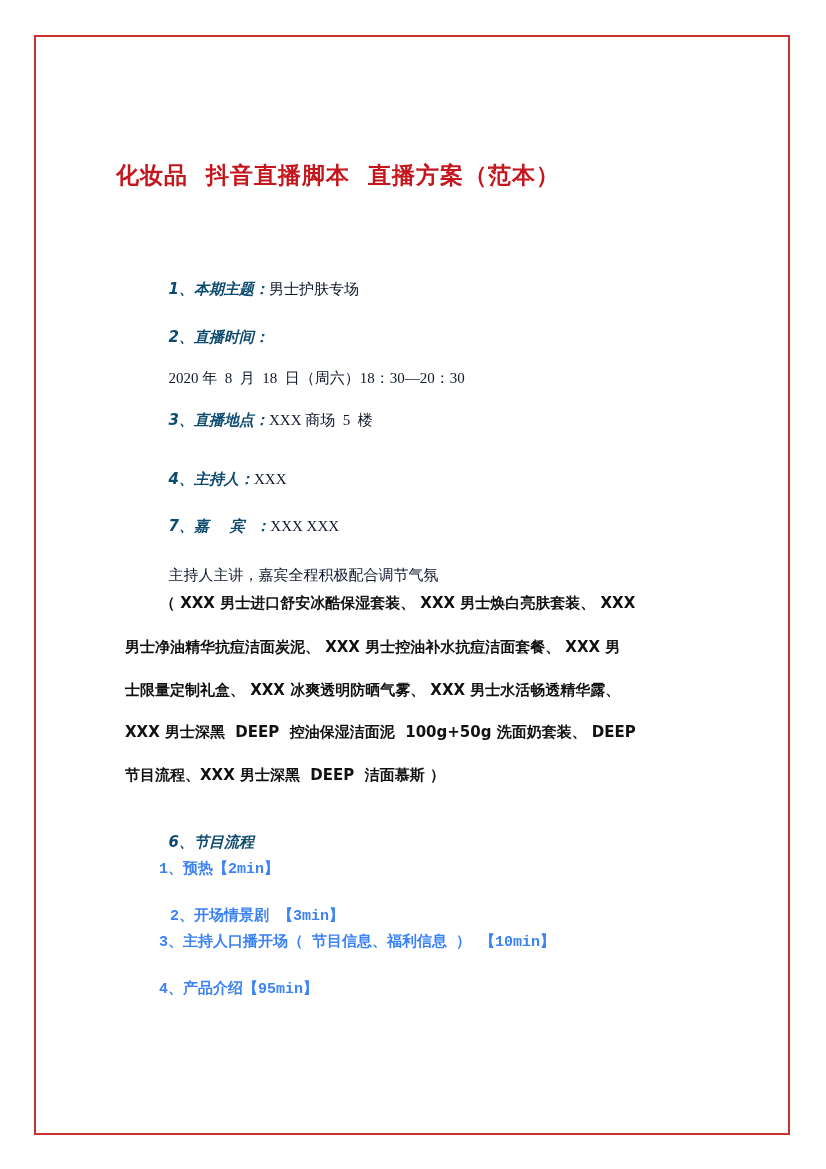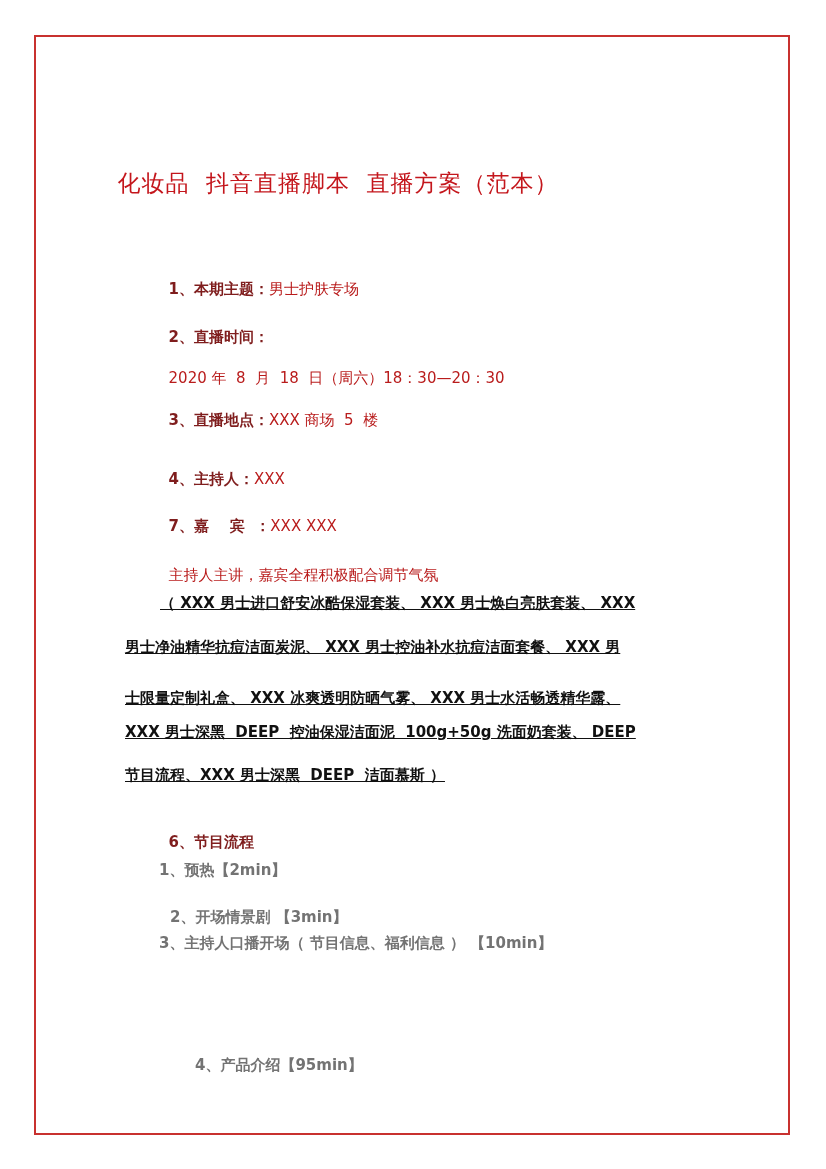--- a/index.html
+++ b/index.html
@@ -21,57 +21,59 @@
       top: 35px;
       width: 756px;
       height: 1100px;
       border: 2px solid #c8312f;
       box-sizing: border-box;
     }
     .title {
       position: absolute;
       left: 0;
       width: 676px;
-      top: 168px;
+      top: 160px;
       text-align: center;
       font-size: 23px;
-      font-weight: normal;
+      font-weight: bold;
       color: #c4161c;
       letter-spacing: 1px;
       white-space: pre;
     }
     .line {
       position: absolute;
       left: 159px;
       font-size: 15px;
       line-height: 20px;
       white-space: pre;
     }
     .red-label {
-      color: #7f1d1d;
+      color: #0c4a6e;
       font-weight: bold;
+      font-style: italic;
     }
     .value {
-      color: #b91c1c;
+      color: #0f172a;
+      font-family: Liberation Serif, serif;
     }
     .bold {
       font-weight: bold;
-      color: #737373;
+      color: #3b82f6;
+      font-family: Liberation Mono, monospace;
     }
     .para-line {
       position: absolute;
       left: 125px;
       width: 565px;
       font-size: 15px;
       line-height: 20px;
       font-weight: bold;
       white-space: pre;
       color: #111111;
       text-align: justify;
-      text-decoration: underline;
     }
   </style>
 </head>
 <body>
 
 <div class="page-frame"></div>
 
 <div class="title">化妆品  抖音直播脚本  直播方案（范本）</div>
 
 <div class="line" style="top:259px;">
@@ -97,24 +99,24 @@
 <div class="line" style="top:496px;">
   <span class="red-label">7、嘉    宾  ：</span><span class="value">XXX XXX</span>
 </div>
 
 <div class="line" style="top:545px;">
   <span class="value">主持人主讲，嘉宾全程积极配合调节气氛</span>
 </div>
 
 <div class="para-line" style="top:593px; left:160px;">（ XXX 男士进口舒安冰酷保湿套装、 XXX 男士焕白亮肤套装、 XXX</div>
 <div class="para-line" style="top:637px;">男士净油精华抗痘洁面炭泥、 XXX 男士控油补水抗痘洁面套餐、 XXX 男</div>
-<div class="para-line" style="top:680px;margin-top:8px;">士限量定制礼盒、 XXX 冰爽透明防晒气雾、 XXX 男士水活畅透精华露、</div>
+<div class="para-line" style="top:680px;">士限量定制礼盒、 XXX 冰爽透明防晒气雾、 XXX 男士水活畅透精华露、</div>
 <div class="para-line" style="top:722px;">XXX 男士深黑  DEEP  控油保湿洁面泥  100g+50g 洗面奶套装、 DEEP</div>
 <div class="para-line" style="top:765px;">节目流程、XXX 男士深黑  DEEP  洁面慕斯 ）</div>
 
 <div class="line" style="top:812px;">
   <span class="red-label">6、节目流程</span>
 </div>
 
 <div class="line bold" style="top:860px;">1、预热【2min】</div>
 <div class="line bold" style="top:907px;margin-left:11px;">2、开场情景剧 【3min】</div>
 <div class="line bold" style="top:933px;">3、主持人口播开场（ 节目信息、福利信息 ） 【10min】</div>
-<div class="line bold" style="top:1055px;margin-left:36px;">4、产品介绍【95min】</div>
+<div class="line bold" style="top:980px;">4、产品介绍【95min】</div>
 
 </body></html>

